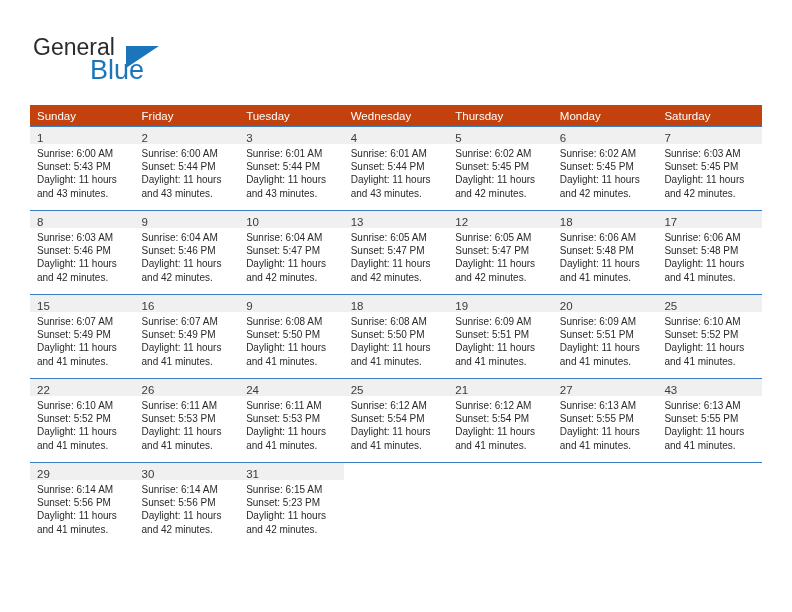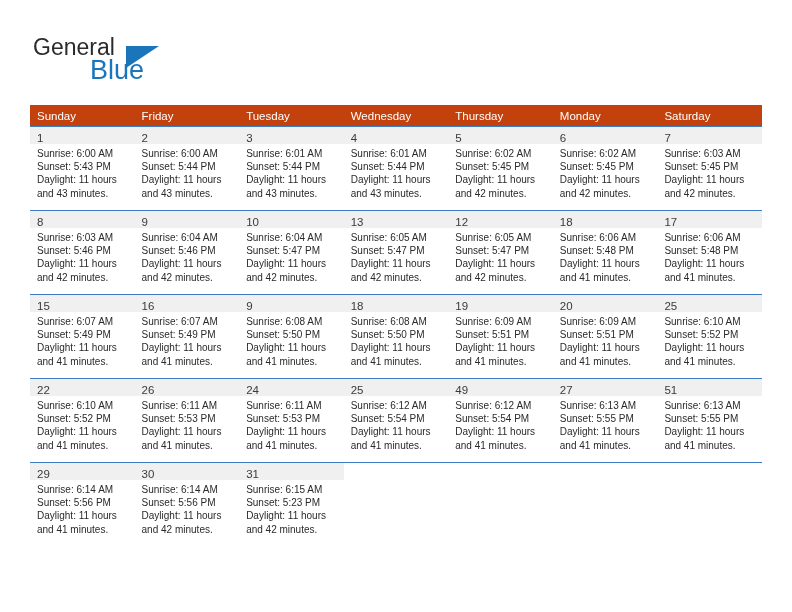--- a/index.html
+++ b/index.html
@@ -407,39 +407,39 @@
               <div class="daycell">
                 <div class="daynum-band"><span class="daynum">25</span></div>
                 <div class="dayinfo">Sunrise: 6:12 AM
 Sunset: 5:54 PM
 Daylight: 11 hours
 and 41 minutes.</div>
               </div>
             </td>
             <td>
               <div class="daycell">
-                <div class="daynum-band"><span class="daynum">49</span></div>
+                <div class="daynum-band"><span class="daynum">21</span></div>
                 <div class="dayinfo">Sunrise: 6:12 AM
 Sunset: 5:54 PM
 Daylight: 11 hours
 and 41 minutes.</div>
               </div>
             </td>
             <td>
               <div class="daycell">
                 <div class="daynum-band"><span class="daynum">27</span></div>
                 <div class="dayinfo">Sunrise: 6:13 AM
 Sunset: 5:55 PM
 Daylight: 11 hours
 and 41 minutes.</div>
               </div>
             </td>
             <td>
               <div class="daycell">
-                <div class="daynum-band"><span class="daynum">51</span></div>
+                <div class="daynum-band"><span class="daynum">43</span></div>
                 <div class="dayinfo">Sunrise: 6:13 AM
 Sunset: 5:55 PM
 Daylight: 11 hours
 and 41 minutes.</div>
               </div>
             </td>
           </tr>
           <tr class="week-row">
             <td>
               <div class="daycell">

